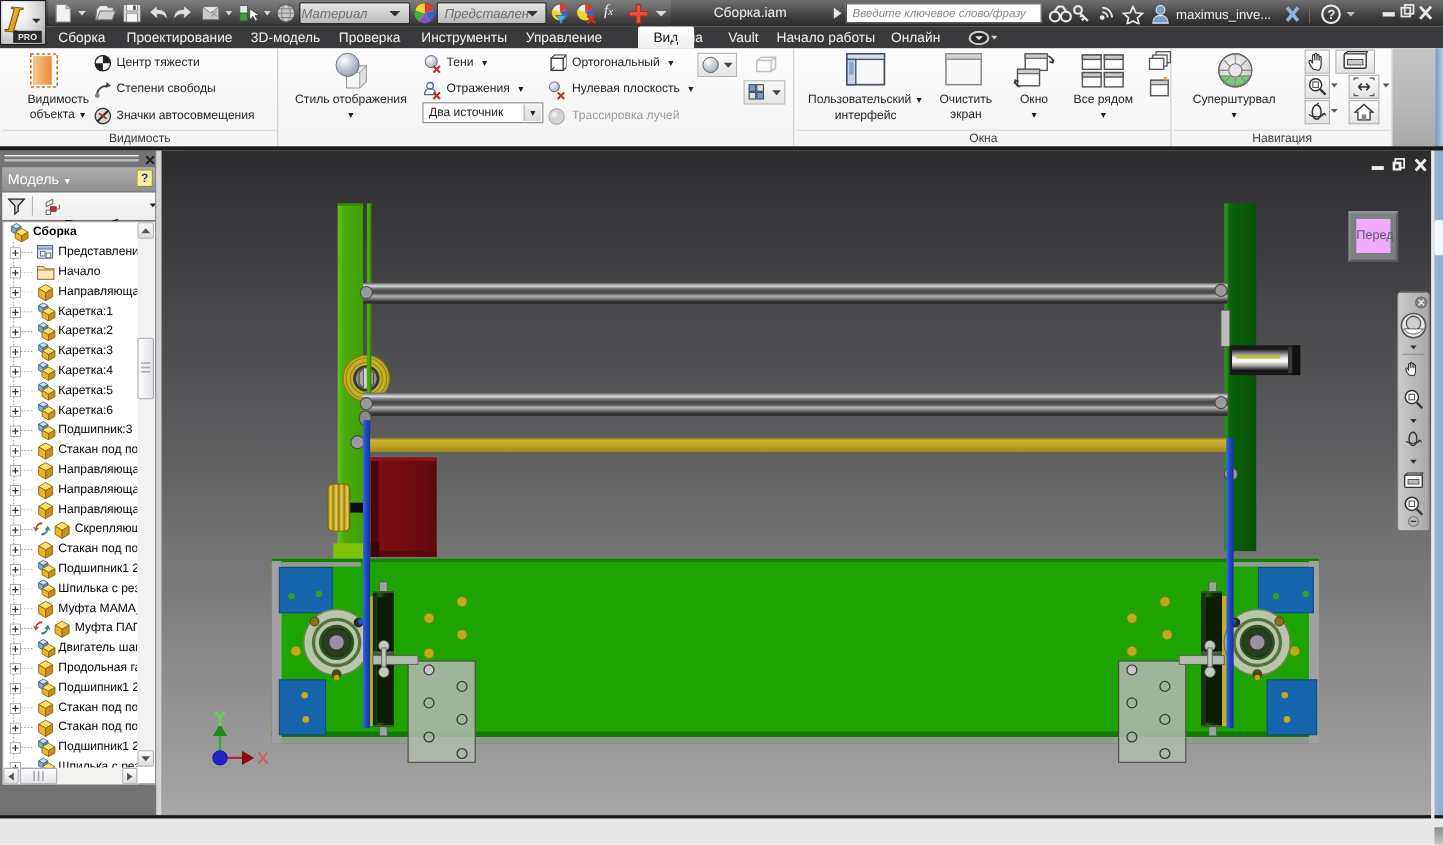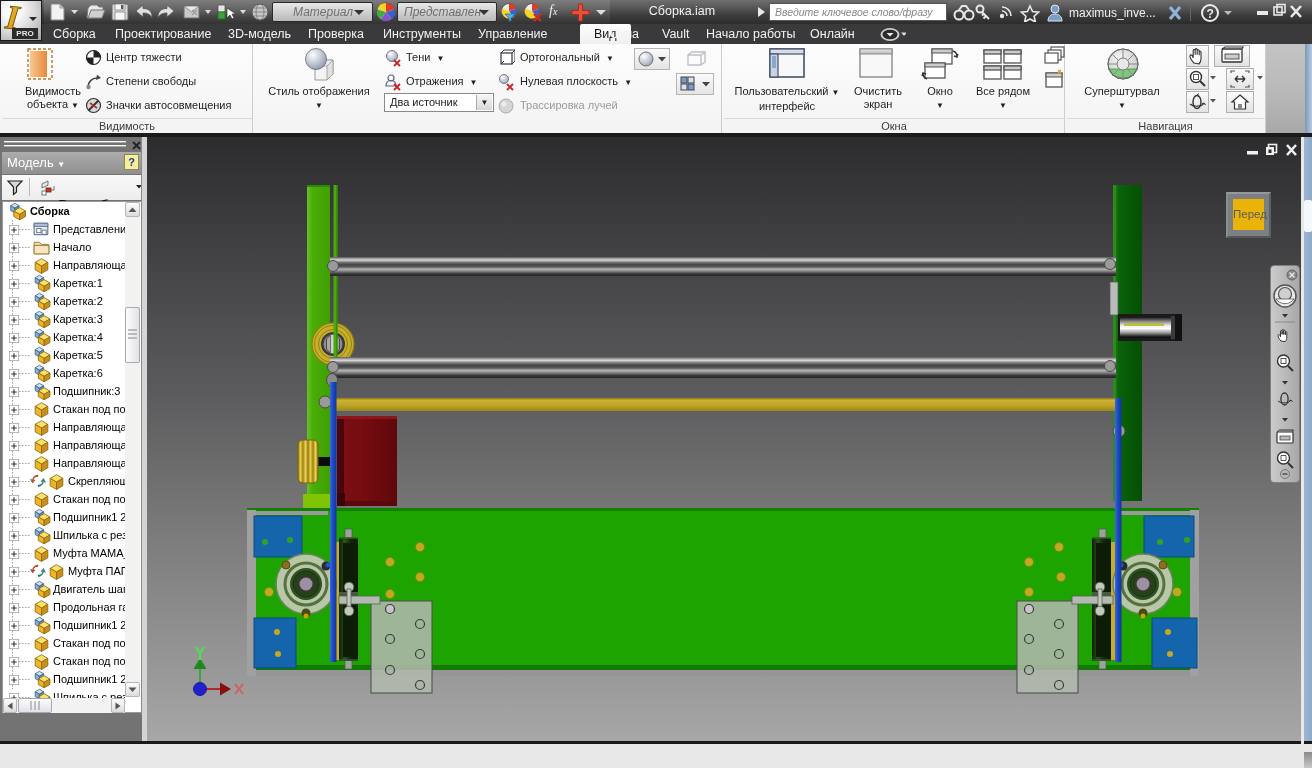--- a/index.html
+++ b/index.html
@@ -58,21 +58,21 @@
  <rect x="174" y="5" width="7" height="7" fill="#e6e6e6" stroke="#555" stroke-width="0.8"></rect>
  <rect x="174" y="12" width="7" height="7" fill="#3f9e3f" stroke="#1f6f1f" stroke-width="0.8"></rect>
  <path d="M183 8 l0 10 l3 -3 l2 4 l2 -1 l-2 -4 l4 0 z" fill="#fff" stroke="#333" stroke-width="0.7"></path>
  <path d="M196 10 l3 4 l3 -4 z" fill="#ddd"></path>
 
  <circle cx="216" cy="12" r="8" fill="#c7c7c7" stroke="#555"></circle>
  <ellipse cx="216" cy="12" rx="4" ry="8" fill="none" stroke="#777" stroke-width="0.8"></ellipse>
  <path d="M208 12 h16 M209.5 8 h13 M209.5 16 h13" stroke="#777" stroke-width="0.8"></path>
 </svg>
 
-<div class="a" style="left:272px;top:2px;width:101px;height:20px;background:linear-gradient(180deg,#e8e8e8,#b9b9b9);border:1px solid #2a2a2a;border-radius:2px;font-size:12px;color:#6f6f6f;font-style:italic;line-height:18px;padding-left:20px">Материал</div>
+<div class="a" style="left:272px;top:2px;width:101px;height:20px;background:linear-gradient(180deg,#e8e8e8,#b9b9b9);border:1px solid #2a2a2a;border-radius:2px;font-size:12px;color:#6f6f6f;font-style:italic;line-height:18px;padding-left:1px">Материал</div>
 <svg class="a" style="left:352px;top:9px" width="14" height="8">
       <path d="M2 1 l5 5 l5 -5 z" fill="#333"></path>
     </svg>
 
 <svg class="a" style="left:376px;top:2px" width="20" height="20" viewBox="0 0 20 20">
  <circle cx="10" cy="10" r="9" fill="#eee" stroke="#444"></circle>
  <path d="M10 10 L10 1 A9 9 0 0 1 18.6 7.2 z" fill="#e23b24"></path>
  <path d="M10 10 L18.6 7.2 A9 9 0 0 1 15.3 17.3 z" fill="#3a62c9"></path>
  <path d="M10 10 L15.3 17.3 A9 9 0 0 1 4.7 17.3 z" fill="#8a4fc9"></path>
  <path d="M10 10 L4.7 17.3 A9 9 0 0 1 1.4 7.2 z" fill="#3fae3f"></path>
@@ -1063,21 +1063,21 @@
 
  <svg class="a" style="left:1098px;top:6px" width="56" height="14" viewBox="0 0 56 14">
   <rect x="2" y="8" width="11" height="3.5" fill="#f0f0f0"></rect>
   <rect x="21" y="4" width="8" height="8" fill="#f0f0f0"></rect>
           <rect x="23.5" y="1.5" width="8" height="8" fill="none" stroke="#f0f0f0" stroke-width="1.6"></rect>
           <rect x="23.5" y="6.5" width="3" height="3.5" fill="#2a2a2a"></rect>
   <path d="M42 2 l9 10 m0 -10 l-9 10" stroke="#f0f0f0" stroke-width="2.6"></path>
  </svg>
 
  <div class="a" style="left:1079px;top:55px;width:45px;height:46px;background:#7d8083;border-top:2px solid #96999c;border-left:2px solid #8b8e91;border-right:2px solid #5e6164;border-bottom:2px solid #54575a">
-  <div class="a" style="left:5px;top:5px;width:31px;height:31px;background:#eab308;color:#565b60;font-size:11.5px;text-align:center;line-height:31px">Перед</div>
+  <div class="a" style="left:5px;top:5px;width:31px;height:31px;background:#f0abfc;color:#565b60;font-size:11.5px;text-align:center;line-height:31px">Перед</div>
  </div>
 
  <div class="a" style="left:1123px;top:128px;width:30px;height:218px;background:linear-gradient(90deg,#cbcbcb,#a8a8a8);border:1px solid #7f7f7f;border-radius:4px">
   <svg width="28" height="216" viewBox="0 0 28 216">
    <circle cx="21" cy="9" r="5" fill="#888" stroke="#666"></circle>
             <path d="M18.5 6.5 l5 5 m0 -5 l-5 5" stroke="#eee" stroke-width="1.2"></path>
    <circle cx="14" cy="30" r="11" fill="#e8e8e8" stroke="#555" stroke-width="1.5"></circle>
    <circle cx="14" cy="28" r="6.5" fill="#cfcfcf" stroke="#555" stroke-width="1.2"></circle>
    <path d="M5 33 a11 11 0 0 0 18 0 z" fill="#fff" stroke="#555" stroke-width="0.8"></path>
    <path d="M11 48 l3 3.5 l3 -3.5 z" fill="#333"></path>

